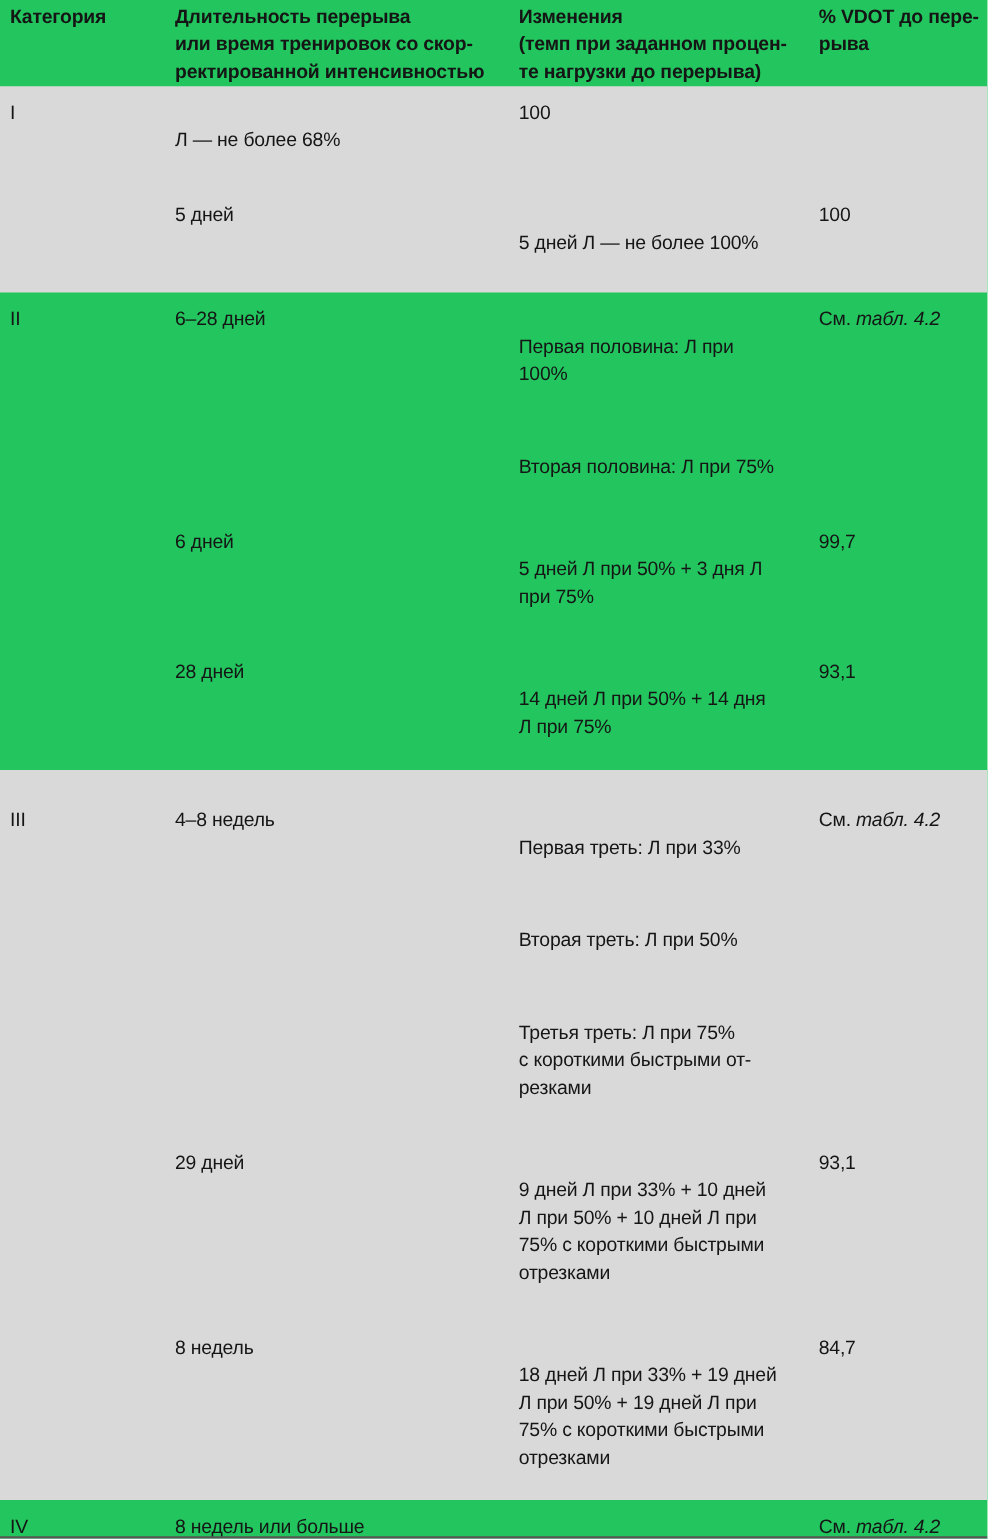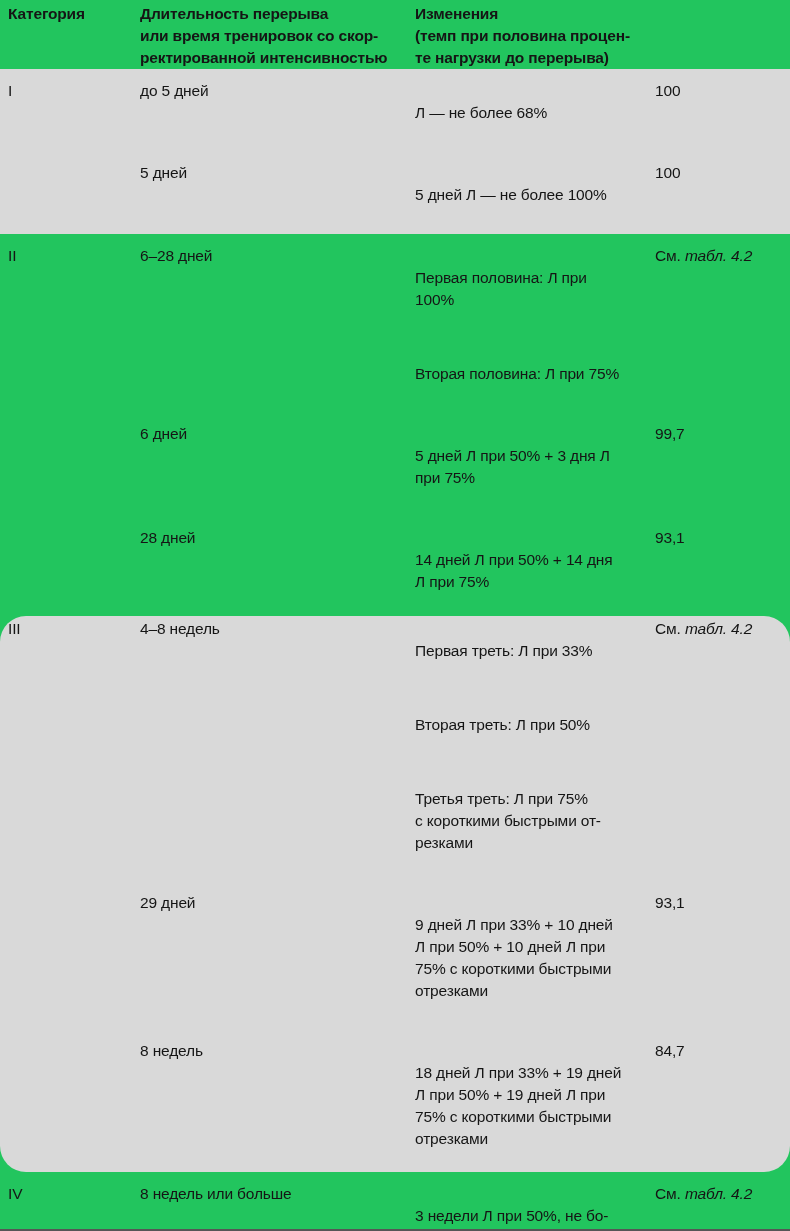--- a/index.html
+++ b/index.html
@@ -26,49 +26,50 @@
   .thead {
     padding-top: 3px;
     font-weight: 700;
   }
   .sec { }
   .sec.shaded { background: #d9d9d9; }
   .sec .grid-row + .grid-row { margin-top: 16px; }
   .para + .para { margin-top: 30px; }
   .sec-i   { padding: 11px 0 6px; }
   .sec-ii  { padding: 11px 0 1px; }
-  .sec-iii { padding: 2px 0 0; border-radius: 26px; }
+  .sec-iii { padding: 30px 0 0; }
   .sec-iv  { padding: 11px 0 0; }
   .it { font-style: italic; margin-top: 48px; }
   .bottom-rule {
     position: absolute;
     left: 0; right: 0; bottom: 0;
     height: 2px;
     background: #565656;
   }
 </style>
 </head>
 <body>
 
 <div class="page">
 
   <div class="grid-row thead">
     <div class="cell">Категория</div>
     <div class="cell">Длительность перерыва
 или время тренировок со скор-
 ректированной интенсивностью</div>
     <div class="cell">Изменения
-(темп при половина процен-
+(темп при заданном процен-
 те нагрузки до перерыва)</div>
+    <div class="cell">% VDOT до пере-
+рыва</div>
   </div>
 
   <div class="sec sec-i shaded">
     <div class="grid-row">
       <div class="cell">I</div>
-      <div class="cell">до 5 дней</div>
       <div class="cell">
         <div class="para">Л — не более 68%</div>
       </div>
       <div class="cell">100</div>
     </div>
     <div class="grid-row">
       <div class="cell"></div>
       <div class="cell">5 дней</div>
       <div class="cell">
         <div class="para">5 дней Л — не более 100%</div>

